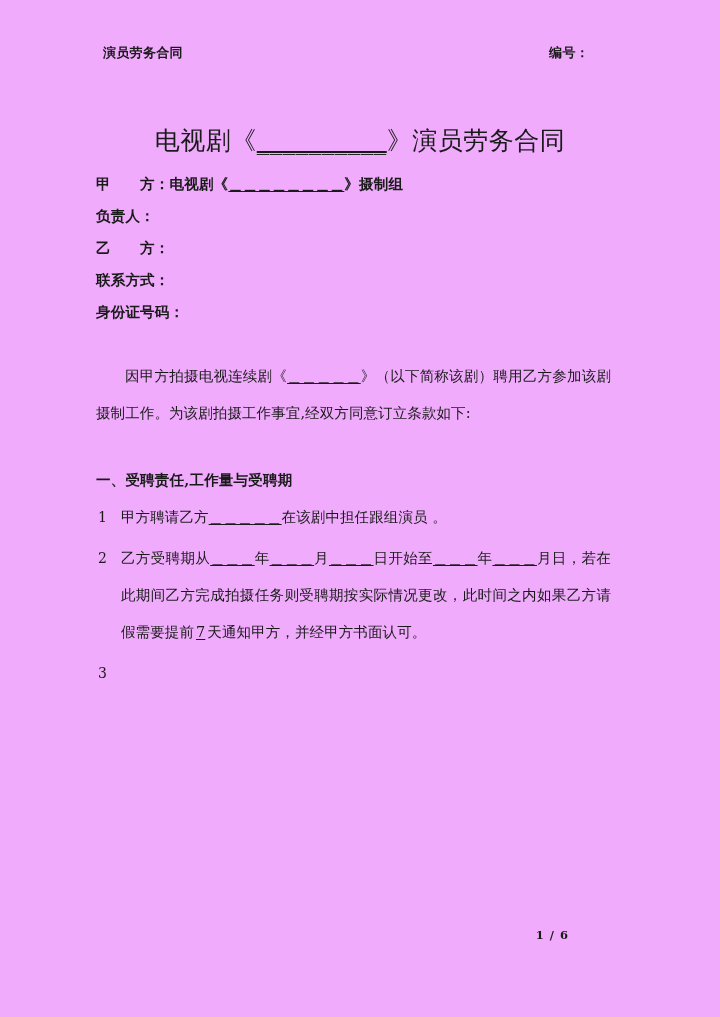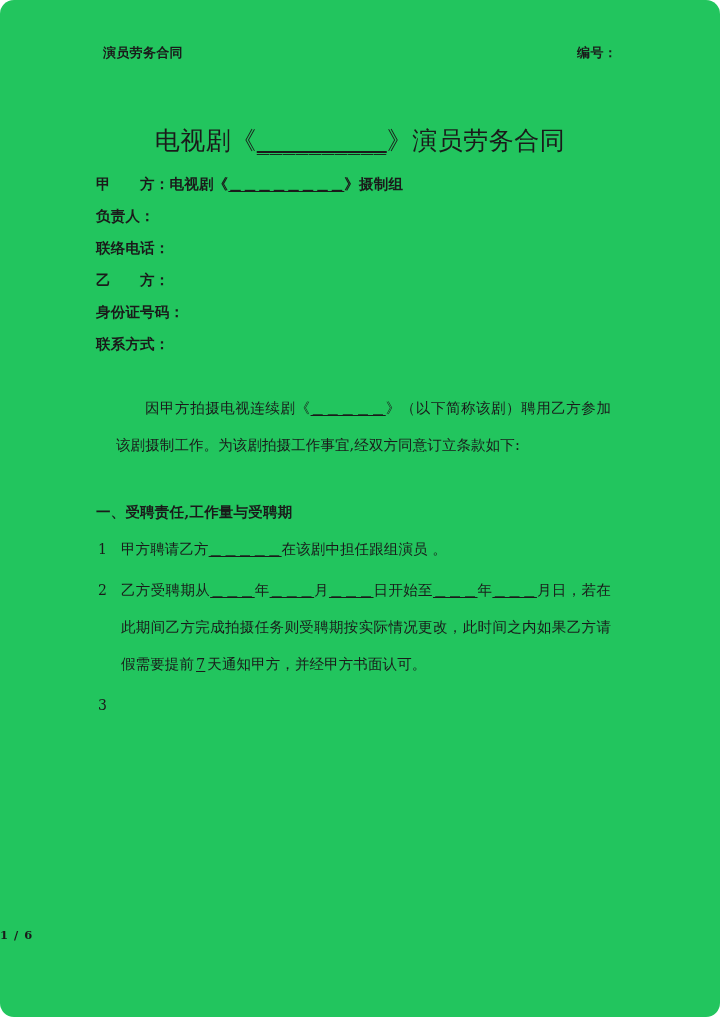--- a/index.html
+++ b/index.html
@@ -12,24 +12,23 @@
   body {
     font-family: "DejaVu Serif", "Liberation Serif", serif;
     color: #1a1a1a;
   }
 
   .page {
     position: relative;
     width: 720px;
     height: 1017px;
     margin: 0 auto;
-    background: #22c55e;
+    background: #f0abfc;
     overflow: hidden;
     box-sizing: border-box;
-    border-radius: 14px;
   }
 
   
   .doc-header {
     position: absolute;
     top: 44px;
     left: 103px;
     right: 103px;
     height: 22px;
     display: flex;
@@ -42,20 +41,21 @@
     font-weight: bold;
     letter-spacing: 0.3px;
     white-space: nowrap;
   }
 
   .doc-header .hdr-right {
     font-size: 13px;
     font-weight: bold;
     letter-spacing: 0.3px;
     white-space: nowrap;
+    margin-right: 28px;
   }
 
   
   .doc-title {
     position: absolute;
     top: 124px;
     left: 0;
     width: 720px;
     text-align: center;
     font-size: 25px;
@@ -95,21 +95,20 @@
 
   
   .preamble {
     margin-top: 30px;
     font-size: 14.5px;
     line-height: 37px;
     text-align: justify;
     text-justify: inter-ideograph;
     text-indent: 29px;
     letter-spacing: 0.1px;
-    margin-left: 20px;
   }
 
   .preamble .blank {
     text-decoration: underline;
     text-underline-offset: 2px;
   }
 
   
   .section-heading {
     margin-top: 33px;
@@ -155,21 +154,21 @@
     text-underline-offset: 2px;
     padding: 0 2px;
   }
 
   
   .doc-footer {
     position: absolute;
     top: 928px;
     left: 0;
     width: 569px;
-    text-align: left;
+    text-align: right;
     font-size: 11.5px;
     font-weight: bold;
     letter-spacing: 1px;
   }
 </style>
 </head>
 <body>
 
 <div class="page">
 
@@ -187,35 +186,32 @@
     <div>
 
       <div class="party-line">
         <span>甲　　方：</span><span>电视剧《</span><span class="blank">＿＿＿＿＿＿＿＿</span><span>》摄制组</span>
       </div>
 
       <div class="party-line">
         <span>负责人：</span>
       </div>
 
-      <div class="party-line">
-        <span>联络电话：</span>
-      </div>
 
 
       <div class="party-line">
         <span>乙　　方：</span>
       </div>
 
       <div class="party-line">
+        <span>联系方式：</span>
+      </div>
+
+      <div class="party-line">
         <span>身份证号码：</span>
-      </div>
-
-      <div class="party-line">
-        <span>联系方式：</span>
       </div>
 
     </div>
 
     <p class="preamble">
       <span>因甲方拍摄电视连续剧《</span><span class="blank">＿＿＿＿＿</span><span>》（以下简称该剧）聘用乙方参加该剧摄制工作。为该剧拍摄工作事宜,经双方同意订立条款如下:</span>
     </p>
 
     <div class="section-heading">一、受聘责任,工作量与受聘期</div>
 

